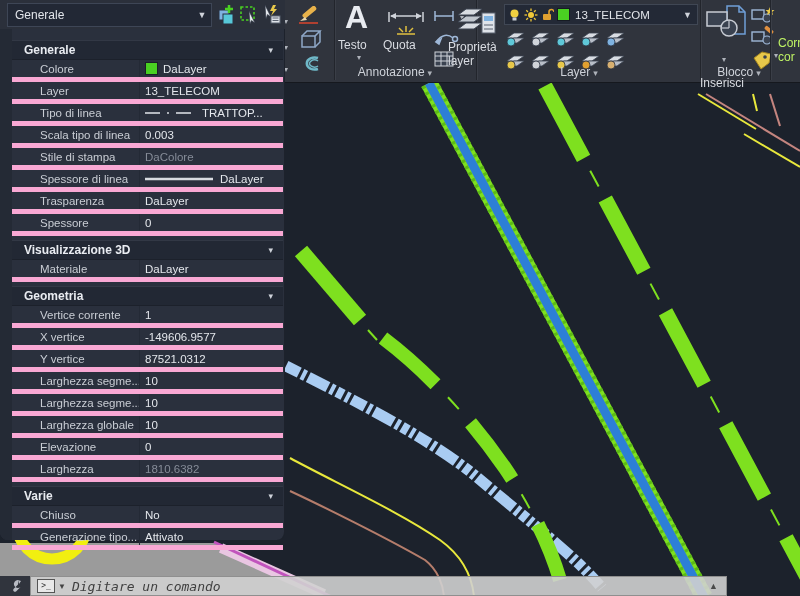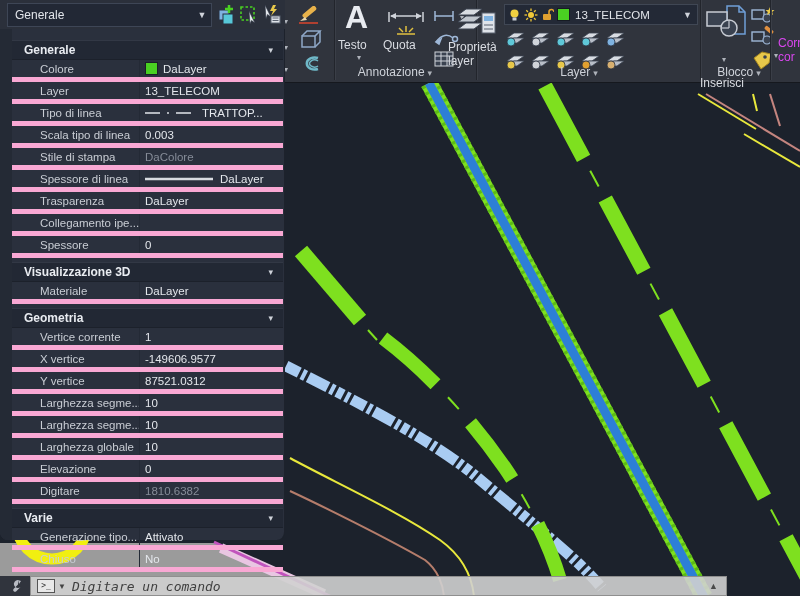--- a/index.html
+++ b/index.html
@@ -9,21 +9,21 @@
   svg{display:block;}
 
   
   #ribbon{left:0;top:0;width:800px;height:82px;background:#30343d;border-bottom:1px solid #15181e;z-index:2;}
   .rib-divider{position:absolute;top:0;width:1px;height:80px;background:#22252c;border-right:1px solid #3a3e47;}
   .panel-label{position:absolute;bottom:3px;font-size:12px;color:#ced2d9;text-align:center;white-space:nowrap;}
   .panel-label .chev{font-size:9px;color:#aeb2ba;margin-left:3px;}
   .big-label{font-size:12px;color:#d9dce2;text-align:left;white-space:nowrap;}
   .mini-chev{color:#aeb2ba;font-size:8px;line-height:8px;}
   .bigA{font-size:32px;font-weight:bold;color:#e8ebf0;line-height:30px;}
-  .clip-text{font-size:12px;color:#d946ef;line-height:14px;}
+  .clip-text{font-size:12px;color:#bef264;line-height:14px;}
 
   
   #palette{left:0;top:0;width:285px;height:540px;z-index:5;}
   #pal-top{position:absolute;left:0;top:0;width:285px;height:29px;background:#2b303b;}
   #sel-combo{position:absolute;left:7px;top:3px;width:203px;height:22px;background:#222835;
              border:1px solid #3e4656;display:flex;align-items:center;}
   #sel-combo .txt{flex:1;padding-left:7px;font-size:12px;color:#e2e5ea;}
   #sel-combo .arr{width:18px;text-align:center;color:#cfd3da;font-size:9px;}
   .pal-toolbtn{position:absolute;top:3px;width:21px;height:22px;}
   #pal-body{position:absolute;left:0;top:29px;width:285px;height:511px;background:#2a303d;
@@ -422,26 +422,20 @@
               <span>DaLayer</span>
             </span>
           </div>
           <div class="prow">
             <span class="lbl">Trasparenza</span>
             <span class="val">
               <span>DaLayer</span>
             </span>
           </div>
           <div class="prow">
-            <span class="lbl">Collegamento  ipe...</span>
-            <span class="val">
-              <span></span>
-            </span>
-          </div>
-          <div class="prow">
             <span class="lbl">Spessore</span>
             <span class="val">
               <span>0</span>
             </span>
           </div>
           <div class="sec-header">
             <span class="sec-title">Visualizzazione 3D</span>
             <span class="sec-chev">▾</span>
           </div>
           <div class="prow">
@@ -490,39 +484,39 @@
               <span>10</span>
             </span>
           </div>
           <div class="prow">
             <span class="lbl">Elevazione</span>
             <span class="val">
               <span>0</span>
             </span>
           </div>
           <div class="prow">
-            <span class="lbl">Digitare</span>
+            <span class="lbl">Larghezza</span>
             <span class="val muted">
               <span>1810.6382</span>
             </span>
           </div>
           <div class="sec-header">
             <span class="sec-title">Varie</span>
             <span class="sec-chev">▾</span>
           </div>
           <div class="prow">
+            <span class="lbl">Chiuso</span>
+            <span class="val">
+              <span>No</span>
+            </span>
+          </div>
+          <div class="prow">
             <span class="lbl">Generazione  tipo...</span>
             <span class="val">
               <span>Attivato</span>
-            </span>
-          </div>
-          <div class="prow">
-            <span class="lbl">Chiuso</span>
-            <span class="val">
-              <span>No</span>
             </span>
           </div>
         </div>
     </div>
   </div>
 
   <div id="cmd-wrench" class="abs">
     <svg width="16" height="16" viewBox="0 0 16 16">
       <path d="M 11,2 a 4,4 0 1 0 2.5,7 L 9,13.5 a 1.8,1.8 0 0 1 -2.5,-2.5 L 11,6.5 Z M 11,2 l 3,1 -2,3" fill="#b8bcc4"></path>
     </svg>

